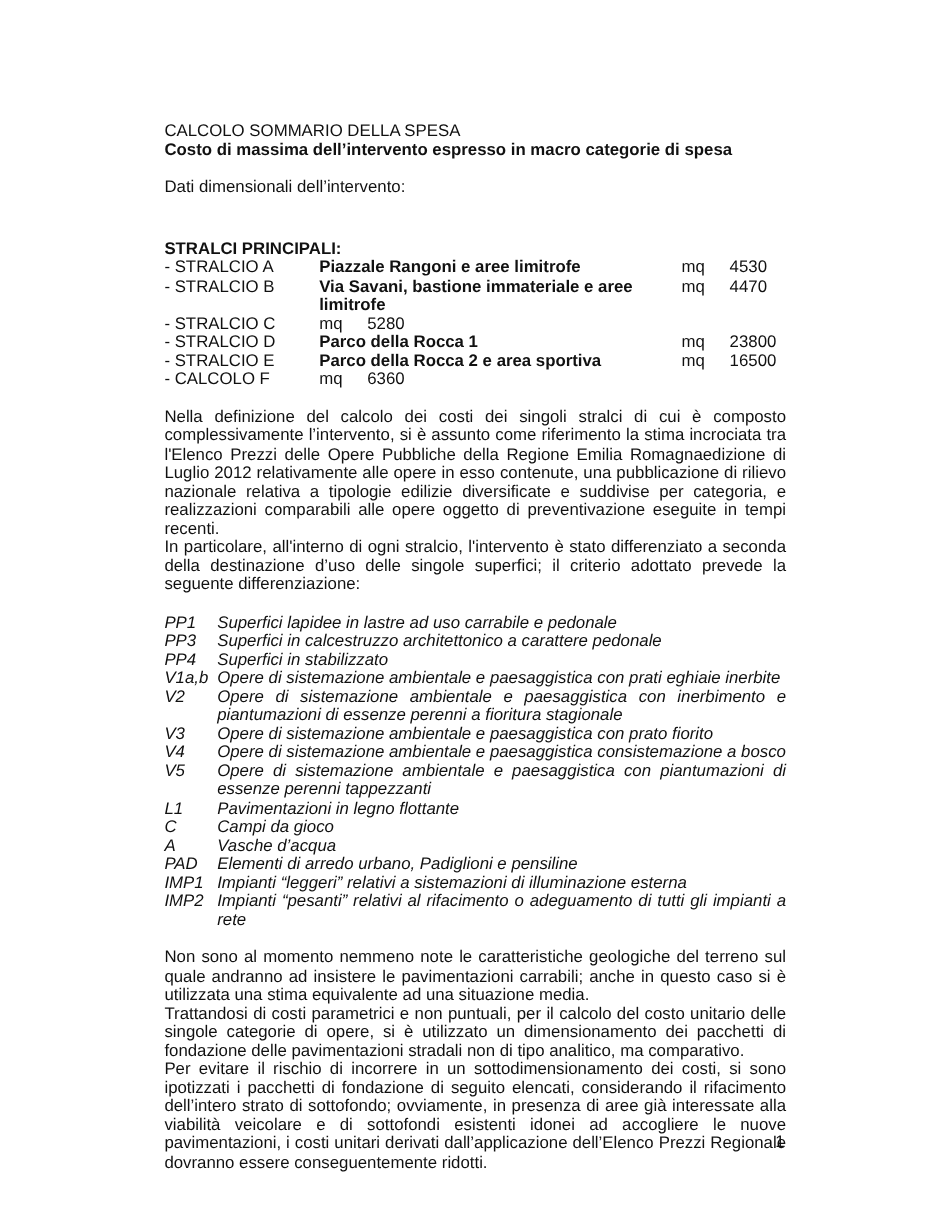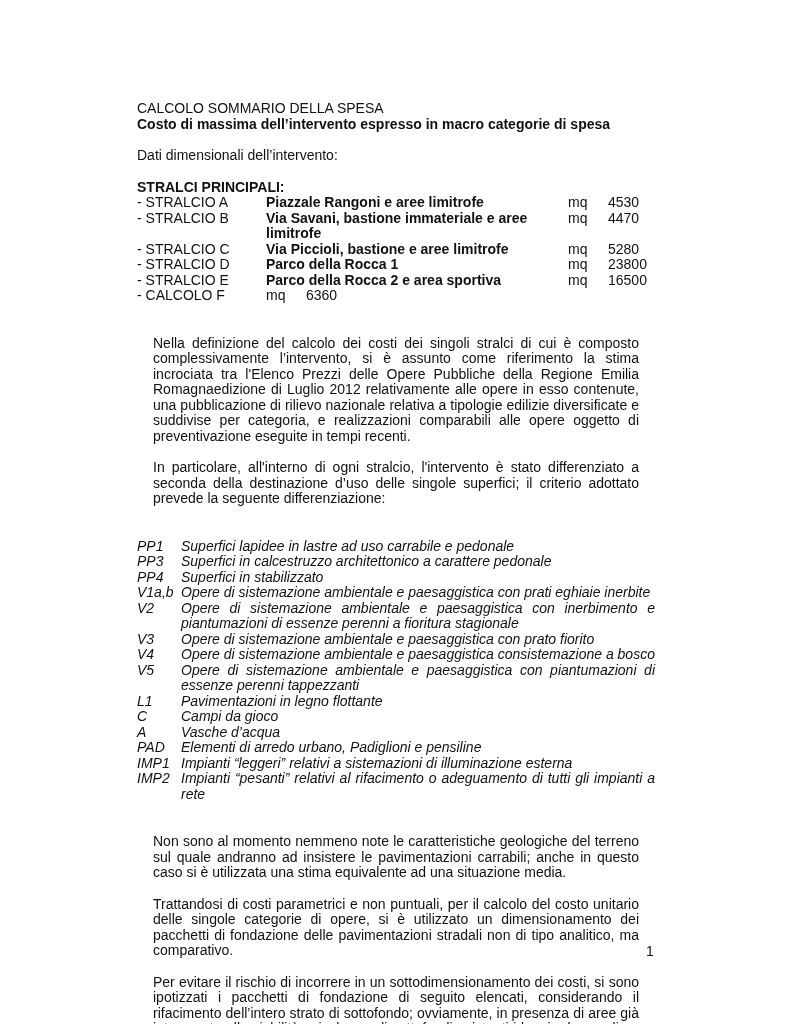--- a/index.html
+++ b/index.html
@@ -2,27 +2,27 @@
 <html><head>
 <meta charset="utf-8">
 <style>
   html, body { margin:0; padding:0; background:#ffffff; }
   body { width:791px; height:1024px; position:relative; overflow:hidden;
          font-family:"Liberation Sans", sans-serif; color:#111; font-size:14px; }
   .page { position:absolute; left:137px; top:101px; width:518px; line-height:15.5px; }
   .title { display:block; }
   .subtitle { display:block; font-weight:bold; }
   .gap { height:16px; }
-  .heading { font-weight:bold; display:block; }
+  .heading { font-weight:bold; display:block;margin-top:20px; }
   .stralcio-row { display:flex; }
   .st-code { width:129px; }
   .st-desc { width:302px;font-weight:bold; }
   .st-unit { width:40px; }
   .st-val { flex:1; text-align:left; }
-  p { margin:16px; text-align:justify; }
+  p { margin:0; text-align:justify; }
   .cat-list { font-style:italic; }
   .cat-row { display:flex; }
   .cat-code { width:44px; flex:none; }
   .cat-desc { flex:1; text-align:justify; }
   .page-number { position:absolute; left:646px; top:943px; font-size:14px; }
 </style>
 </head>
 <body>
 
 <div class="page">
@@ -41,21 +41,20 @@
       <span class="st-val">4530</span>
     </div>
     <div class="stralcio-row">
       <span class="st-code">- STRALCIO B</span>
       <span class="st-desc">Via Savani, bastione immateriale e aree limitrofe</span>
       <span class="st-unit">mq</span>
       <span class="st-val">4470</span>
     </div>
     <div class="stralcio-row">
       <span class="st-code">- STRALCIO C</span>
-      <span class="st-desc">Via Piccioli, bastione e aree limitrofe</span>
       <span class="st-unit">mq</span>
       <span class="st-val">5280</span>
     </div>
     <div class="stralcio-row">
       <span class="st-code">- STRALCIO D</span>
       <span class="st-desc">Parco della Rocca 1</span>
       <span class="st-unit">mq</span>
       <span class="st-val">23800</span>
     </div>
     <div class="stralcio-row">

